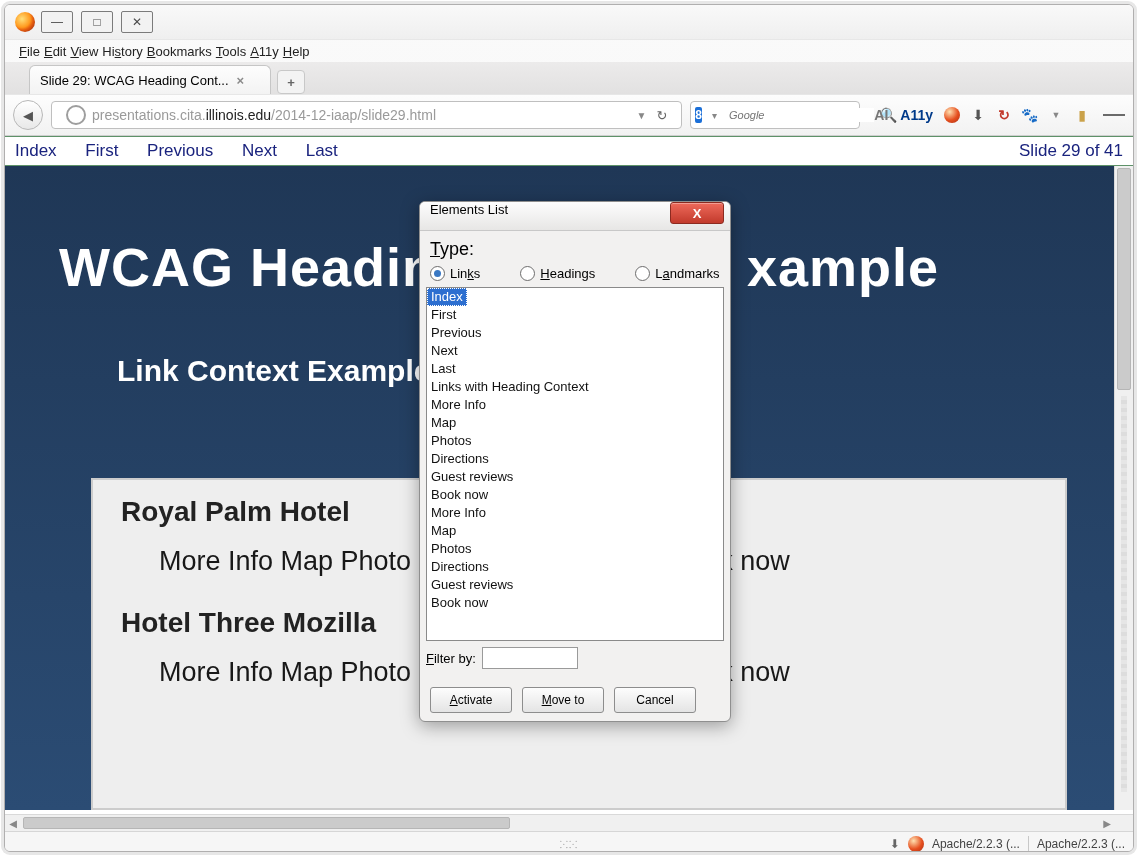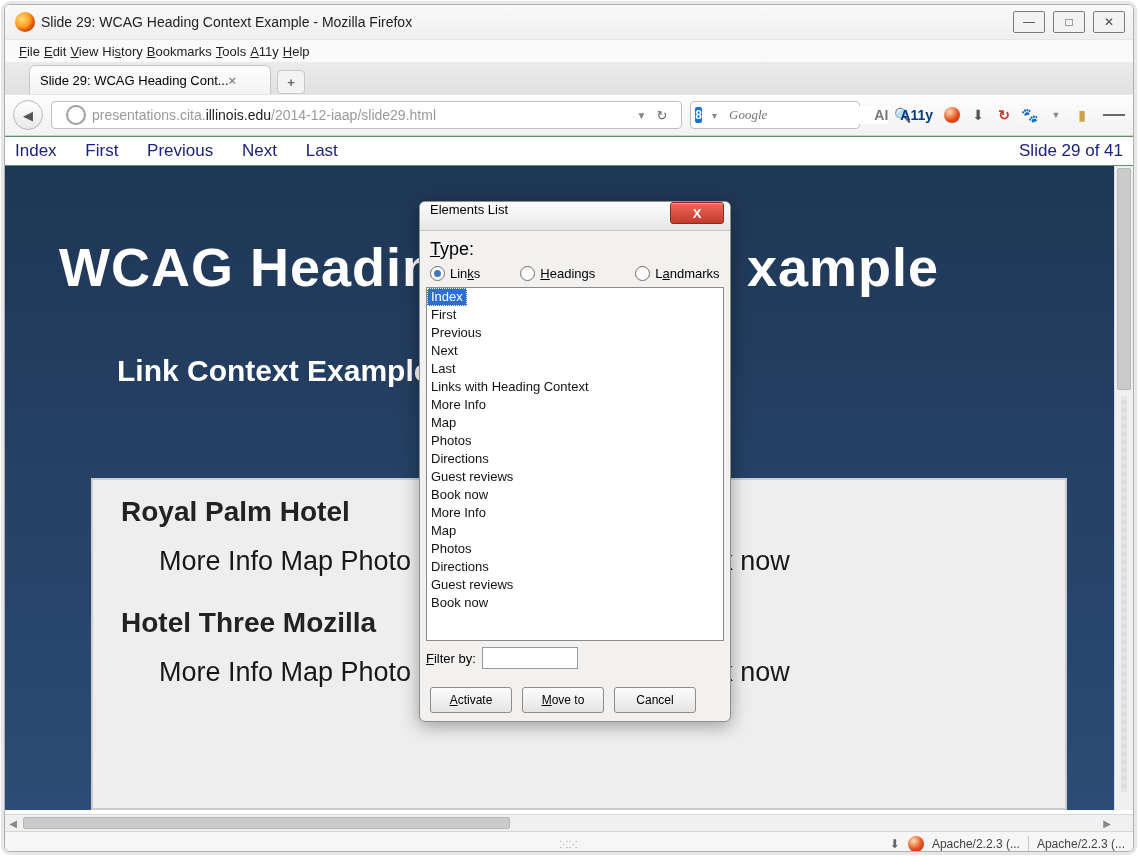--- a/index.html
+++ b/index.html
@@ -8,35 +8,35 @@
   .win{position:absolute;left:4px;top:4px;right:4px;bottom:4px;border:1px solid #b0afaf;border-radius:6px;background:linear-gradient(#fafafa,#f4f4f4);box-shadow:0 0 0 3px #e7e7e7;overflow:hidden;}
   .titlebar{height:34px;display:flex;align-items:center;padding:0 4px;background:linear-gradient(#f9f9f9,#efefef);border-bottom:1px solid #e7e7e7;}
   .ff-icon{width:20px;height:20px;border-radius:50%;background:radial-gradient(circle at 35% 35%,#ffdf7a,#ff9a1f 45%,#e65f0f 60%,#b3380f 80%);margin:0 6px;}
   .title{flex:1;font-size:14px;color:#222;}
   .wbtns{display:flex;gap:8px;margin-right:4px;}
   .wbtn{width:30px;height:20px;border:1px solid #7b7b7b;border-radius:2px;background:#f2f2f2;display:flex;align-items:center;justify-content:center;font-size:12px;color:#4a4a4a;}
   .menubar{height:22px;display:flex;align-items:center;gap:4px;padding:0 14px;font-size:13px;color:#222;}
   .menubar span .u{text-decoration:underline;}
   
   .tabs{height:32px;background:linear-gradient(#ecebeb,#e2e1e1);display:flex;align-items:flex-end;padding:0 16px 0 24px;}
-  .tab{height:28px;background:linear-gradient(#fdfdfd,#f3f3f3);border:1px solid #c6c6c6;border-bottom:none;border-radius:6px 6px 0 0;display:flex;align-items:center;padding:0 10px;gap:0;min-width:220px;}
+  .tab{height:28px;background:linear-gradient(#fdfdfd,#f3f3f3);border:1px solid #c6c6c6;border-bottom:none;border-radius:6px 6px 0 0;display:flex;align-items:center;padding:0 10px;gap:8px;min-width:220px;}
   .tab .x{color:#8a8a8a;font-weight:bold;}
   .newtab{width:26px;height:22px;margin-left:6px;border:1px solid #c8c8c8;border-radius:4px;background:#f3f3f3;display:flex;align-items:center;justify-content:center;color:#666;font-weight:bold;}
   
   .navbar{height:40px;background:linear-gradient(#fdfdfd,#f2f2f2);display:flex;align-items:center;padding:0 8px;gap:4px;border-top:1px solid #e7e7e7;border-bottom:1px solid #cfcfcf;}
   .circ{width:28px;height:28px;border:1px solid #b8b8b8;border-radius:50%;display:flex;align-items:center;justify-content:center;background:linear-gradient(#fff,#e8e8e8);color:#555;}
   .urlbar{flex:1;height:26px;border:1px solid #bfbfbf;border-radius:4px;background:#fff;display:flex;align-items:center;padding:0 14px;gap:6px;margin:0 4px;}
   .globe{width:16px;height:16px;border:2px solid #9e9e9e;border-radius:50%;}
   .urltxt{flex:1;font-size:14px;color:#9a9a9a;white-space:nowrap;overflow:hidden;}
   .urltxt .b{color:#222;}
   .dd{color:#888;font-size:10px;margin:0 4px;}
   .refresh{color:#666;}
   .search{width:160px;height:26px;border:1px solid #bfbfbf;border-radius:4px;background:#fff;display:flex;align-items:center;padding:0 4px;gap:6px;margin-right:6px;}
   .gbox{width:18px;height:16px;background:#1b6fd8;color:#fff;font:bold 12px/16px Arial;text-align:center;border-radius:2px;}
-  .search input{border:none;outline:none;flex:1;font-style:italic;color:#8a8a8a;font-size:13px;font-family:Liberation Serif, serif;}
+  .search input{border:none;outline:none;flex:1;font-style:italic;color:#8a8a8a;font-size:11px;}
   .mag{color:#5b7fb5;font-size:14px;}
   .ticon{width:22px;height:22px;display:flex;align-items:center;justify-content:center;font-size:14px;color:#555;}
   .a11y{color:#003a8a;font-weight:bold;}
   .redball{width:16px;height:16px;background:radial-gradient(circle at 35% 30%,#ffe0b0,#e64f1f 55%,#a82d12);border-radius:50%;}
   .hamb{margin-left:6px;}
   .hamb div{width:16px;height:2px;background:#6a6a6a;margin:2px 0;}
   
   .page{position:relative;background:#fff;height:calc(100% - 34px - 22px - 32px - 40px - 16px - 24px);}
   .plinks{display:flex;justify-content:space-between;align-items:center;padding:4px 10px;border-top:1px solid #5e9269;border-bottom:1px solid #5e9269;font-size:17px;}
   .plinks .l{color:#1a237e;margin-right:24px;}
@@ -77,21 +77,20 @@
   .dbtns{display:flex;gap:10px;padding:10px 10px 8px;justify-content:flex-start;}
   .dbtn{width:80px;height:24px;border:1px solid #8d8d8d;border-radius:3px;background:linear-gradient(#fdfdfd,#e4e4e4);font-size:12px;display:flex;align-items:center;justify-content:center;}
 </style>
 </head>
 <body>
 
 <div class="win">
 
   <div class="titlebar">
     <div class="ff-icon"></div>
-    <div class="title">Slide 29: WCAG Heading Context Example - Mozilla Firefox</div>
     <div class="wbtns">
       <div class="wbtn">—</div>
       <div class="wbtn">□</div>
       <div class="wbtn">✕</div>
     </div>
   </div>
 
   <div class="menubar">
     <span><span class="u">F</span>ile</span>
     <span><span class="u">E</span>dit</span>

